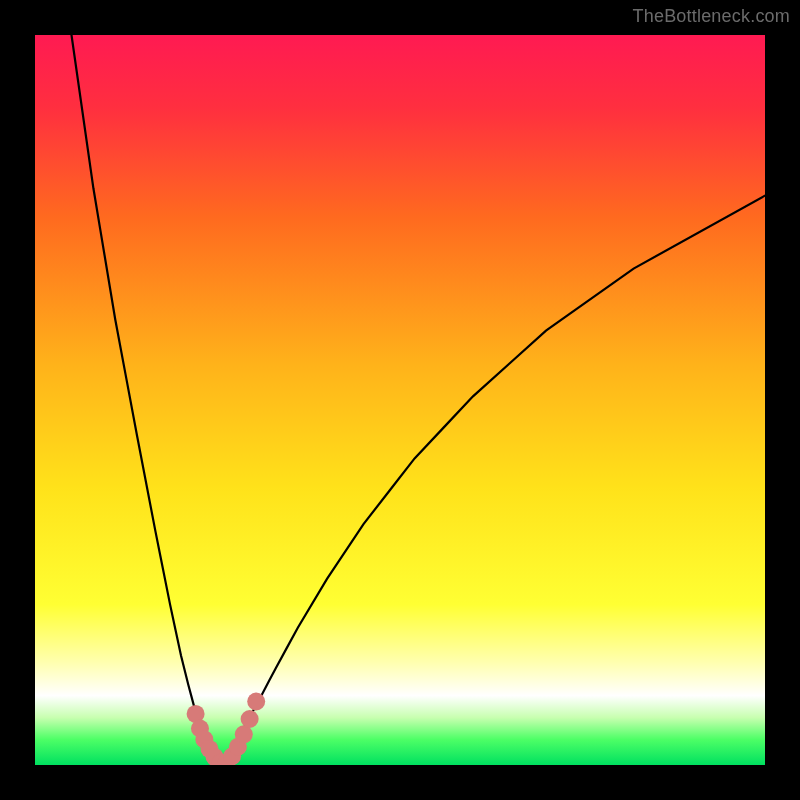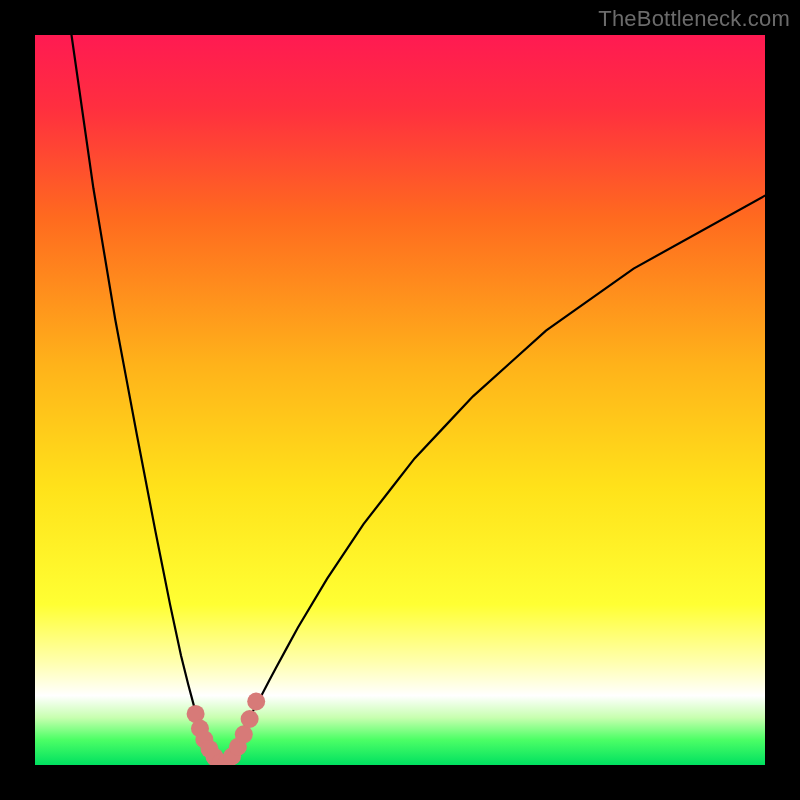--- a/index.html
+++ b/index.html
@@ -24,21 +24,21 @@
     top: 35px;
     width: 730px;
     height: 730px;
     overflow: hidden;
   }
   .attribution {
     position: absolute;
     top: 6px;
     right: 10px;
     font-family: Arial, Helvetica, sans-serif;
-    font-size: 22px;
+    font-size: 18px;
     color: #6b6b6b;
     font-weight: 500;
     letter-spacing: 0.2px;
   }
   svg { display: block; }
 </style>
 </head>
 <body>
 
 <div class="frame">

